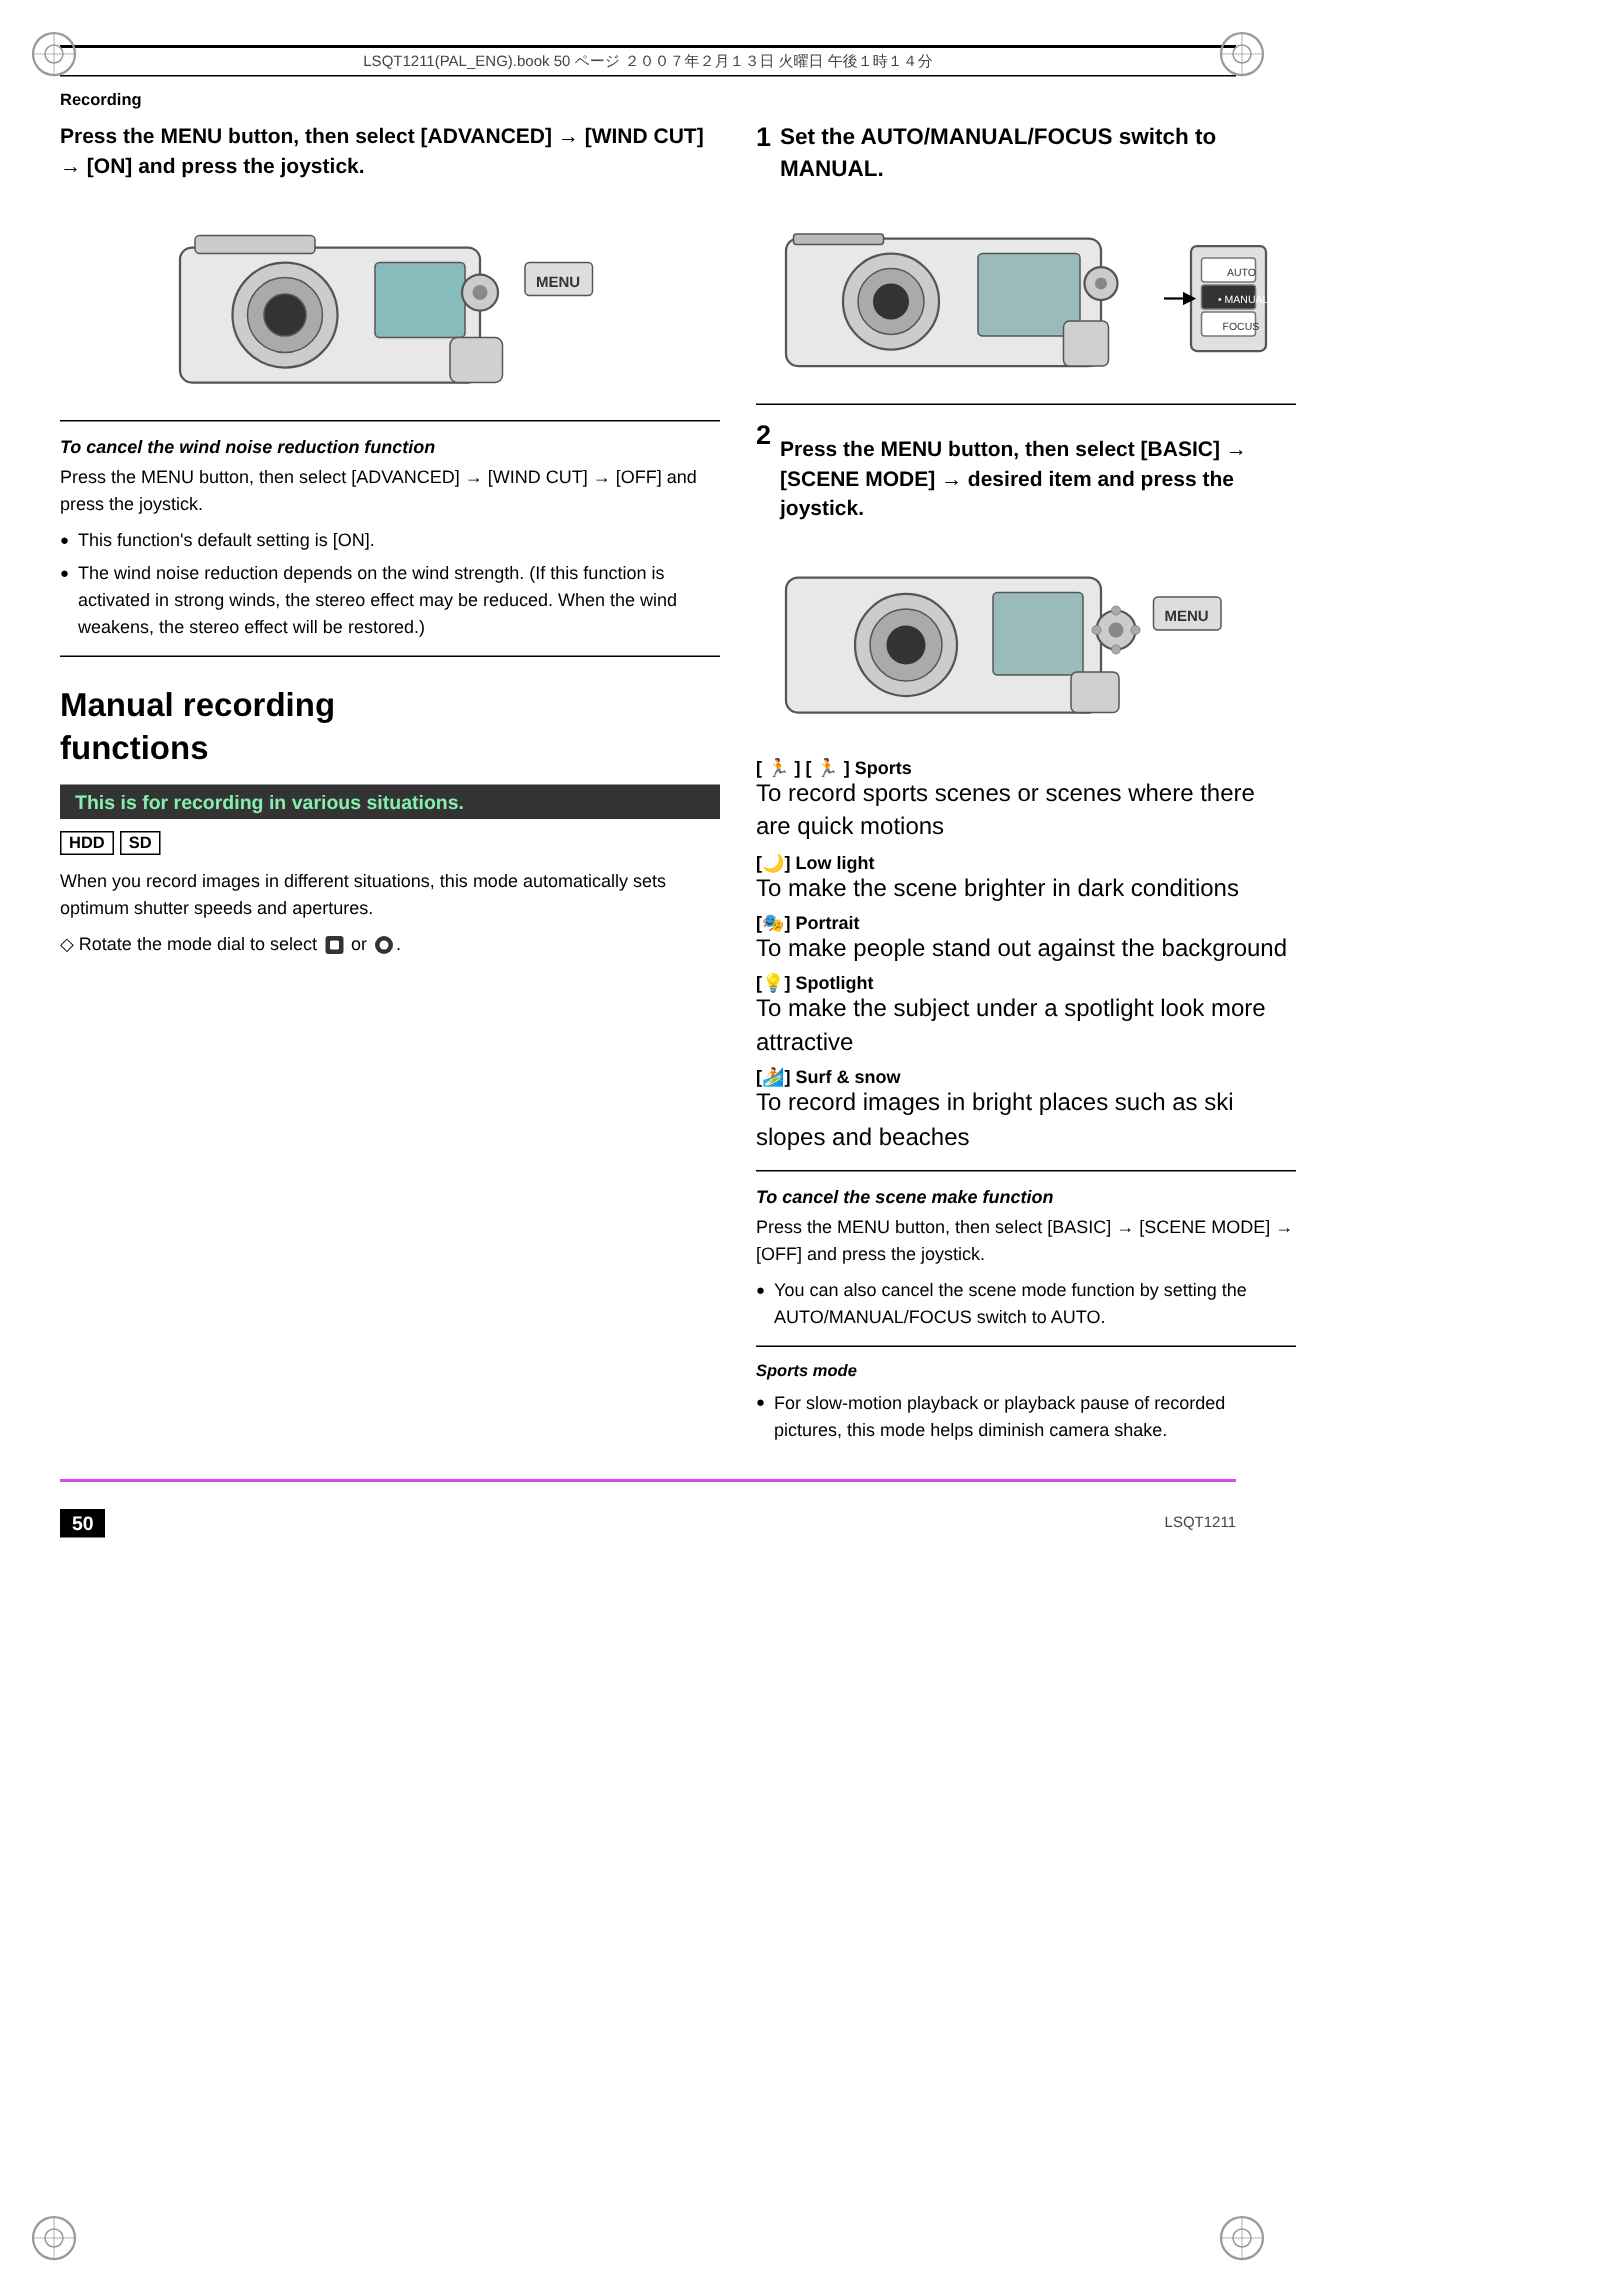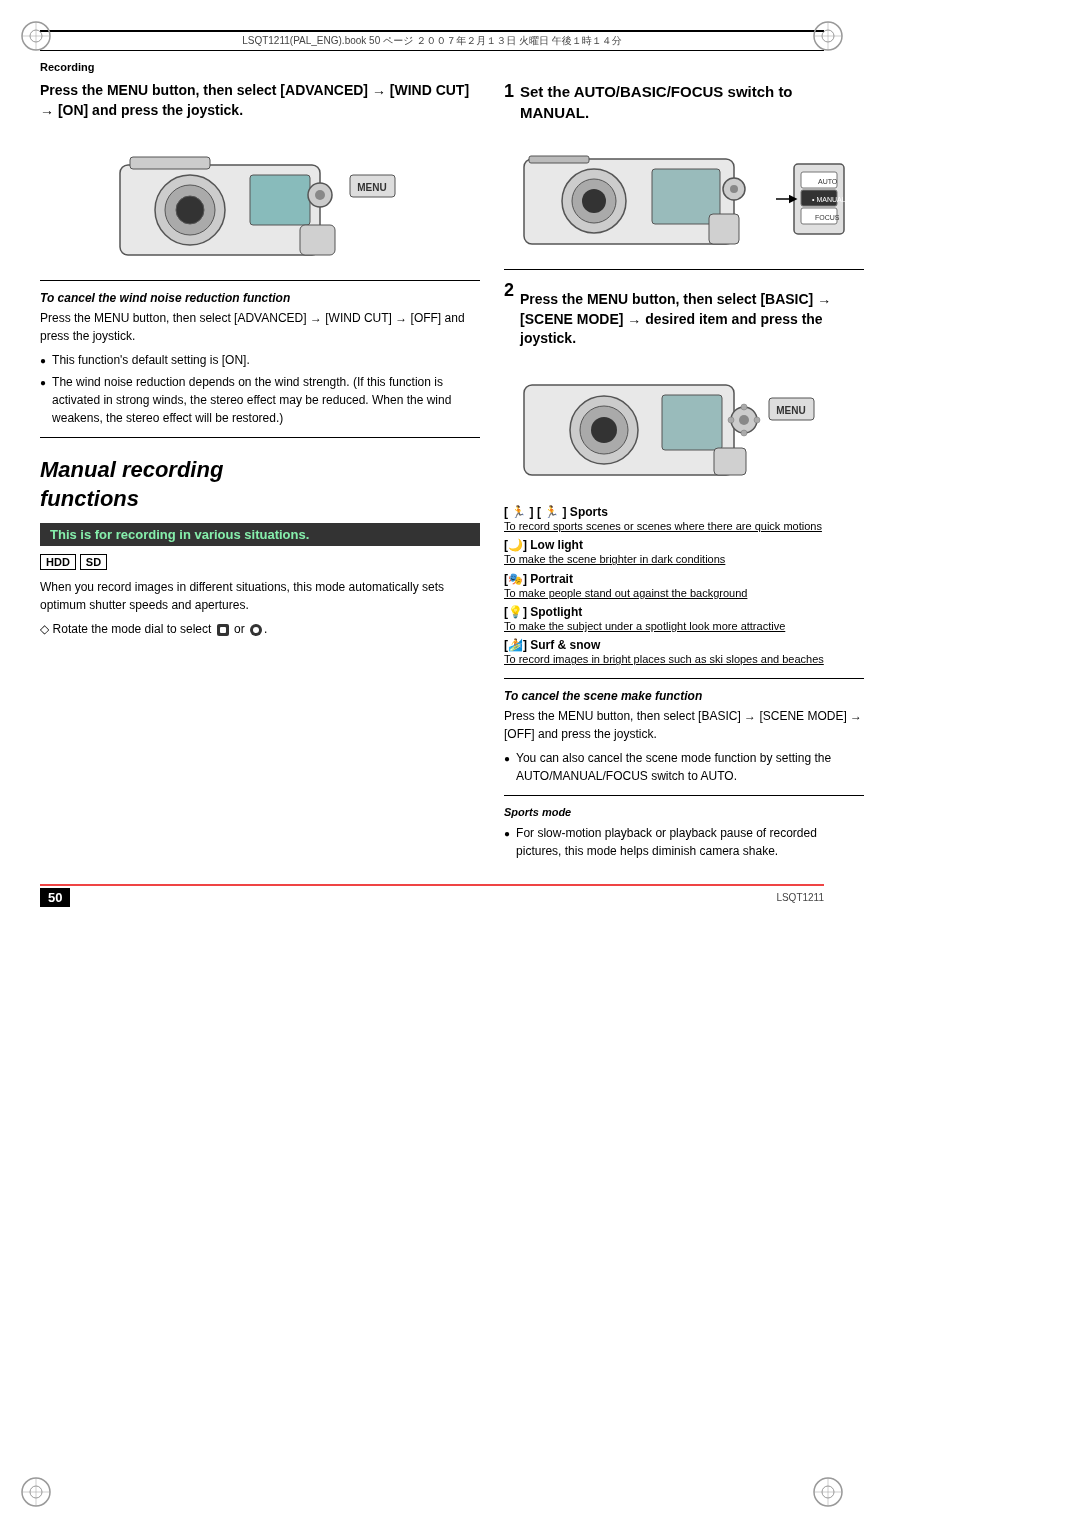--- a/index.html
+++ b/index.html
@@ -120,21 +120,20 @@
       margin-top: 2px;
     }
 
     
     .manual-heading {
       font-size: 22px;
       font-weight: bold;
       margin-top: 18px;
       margin-bottom: 10px;
       line-height: 1.3;
-      font-style: italic;
     }
 
     
     .scene-mode-box {
       background: #000;
       color: #fff;
       padding: 5px 12px;
       font-size: 16px;
       font-weight: bold;
       margin-bottom: 6px;
@@ -208,32 +207,31 @@
     }
 
     .mode-item {
       margin-bottom: 4px;
     }
     .mode-item-label {
       font-weight: bold;
       font-size: 12px;
     }
     .mode-item-text {
-      font-size: 11px;
+      font-size: 16px;
       line-height: 1.4;
-      text-decoration: underline;
     }
 
     
     .footer {
-      border-top: 2px solid #ef4444;
+      border-top: 2px solid #d946ef;
       display: flex;
       align-items: center;
       justify-content: space-between;
-      padding-top: 4px;
+      padding-top: 20px;
       margin-top: 20px;
     }
     .footer-code {
       font-size: 10px;
       color: #444;
     }
   </style>
 </head>
 <body>
 
@@ -354,21 +352,21 @@
             <circle cx="8" cy="8" r="3" fill="#fff"></circle>
           </svg>.
       </div>
 
     </div>
 
     <div class="right-col">
 
       <div style="display:flex; gap:6px; align-items:flex-start; margin-bottom:8px;">
         <span class="step-number">1</span>
-        <div class="step-heading">Set the AUTO/BASIC/FOCUS switch to MANUAL.</div>
+        <div class="step-heading">Set the AUTO/MANUAL/FOCUS switch to MANUAL.</div>
       </div>
 
       <div class="right-camera-diagram">
         <svg width="360" height="110" viewBox="0 0 360 110">
 
           <rect x="20" y="15" width="210" height="85" rx="8" fill="#e8e8e8" stroke="#555" stroke-width="1.5"></rect>
 
           <ellipse cx="90" cy="57" rx="32" ry="32" fill="#ccc" stroke="#555" stroke-width="1.5"></ellipse>
           <ellipse cx="90" cy="57" rx="22" ry="22" fill="#aaa" stroke="#555" stroke-width="1"></ellipse>
           <ellipse cx="90" cy="57" rx="12" ry="12" fill="#333"></ellipse>

